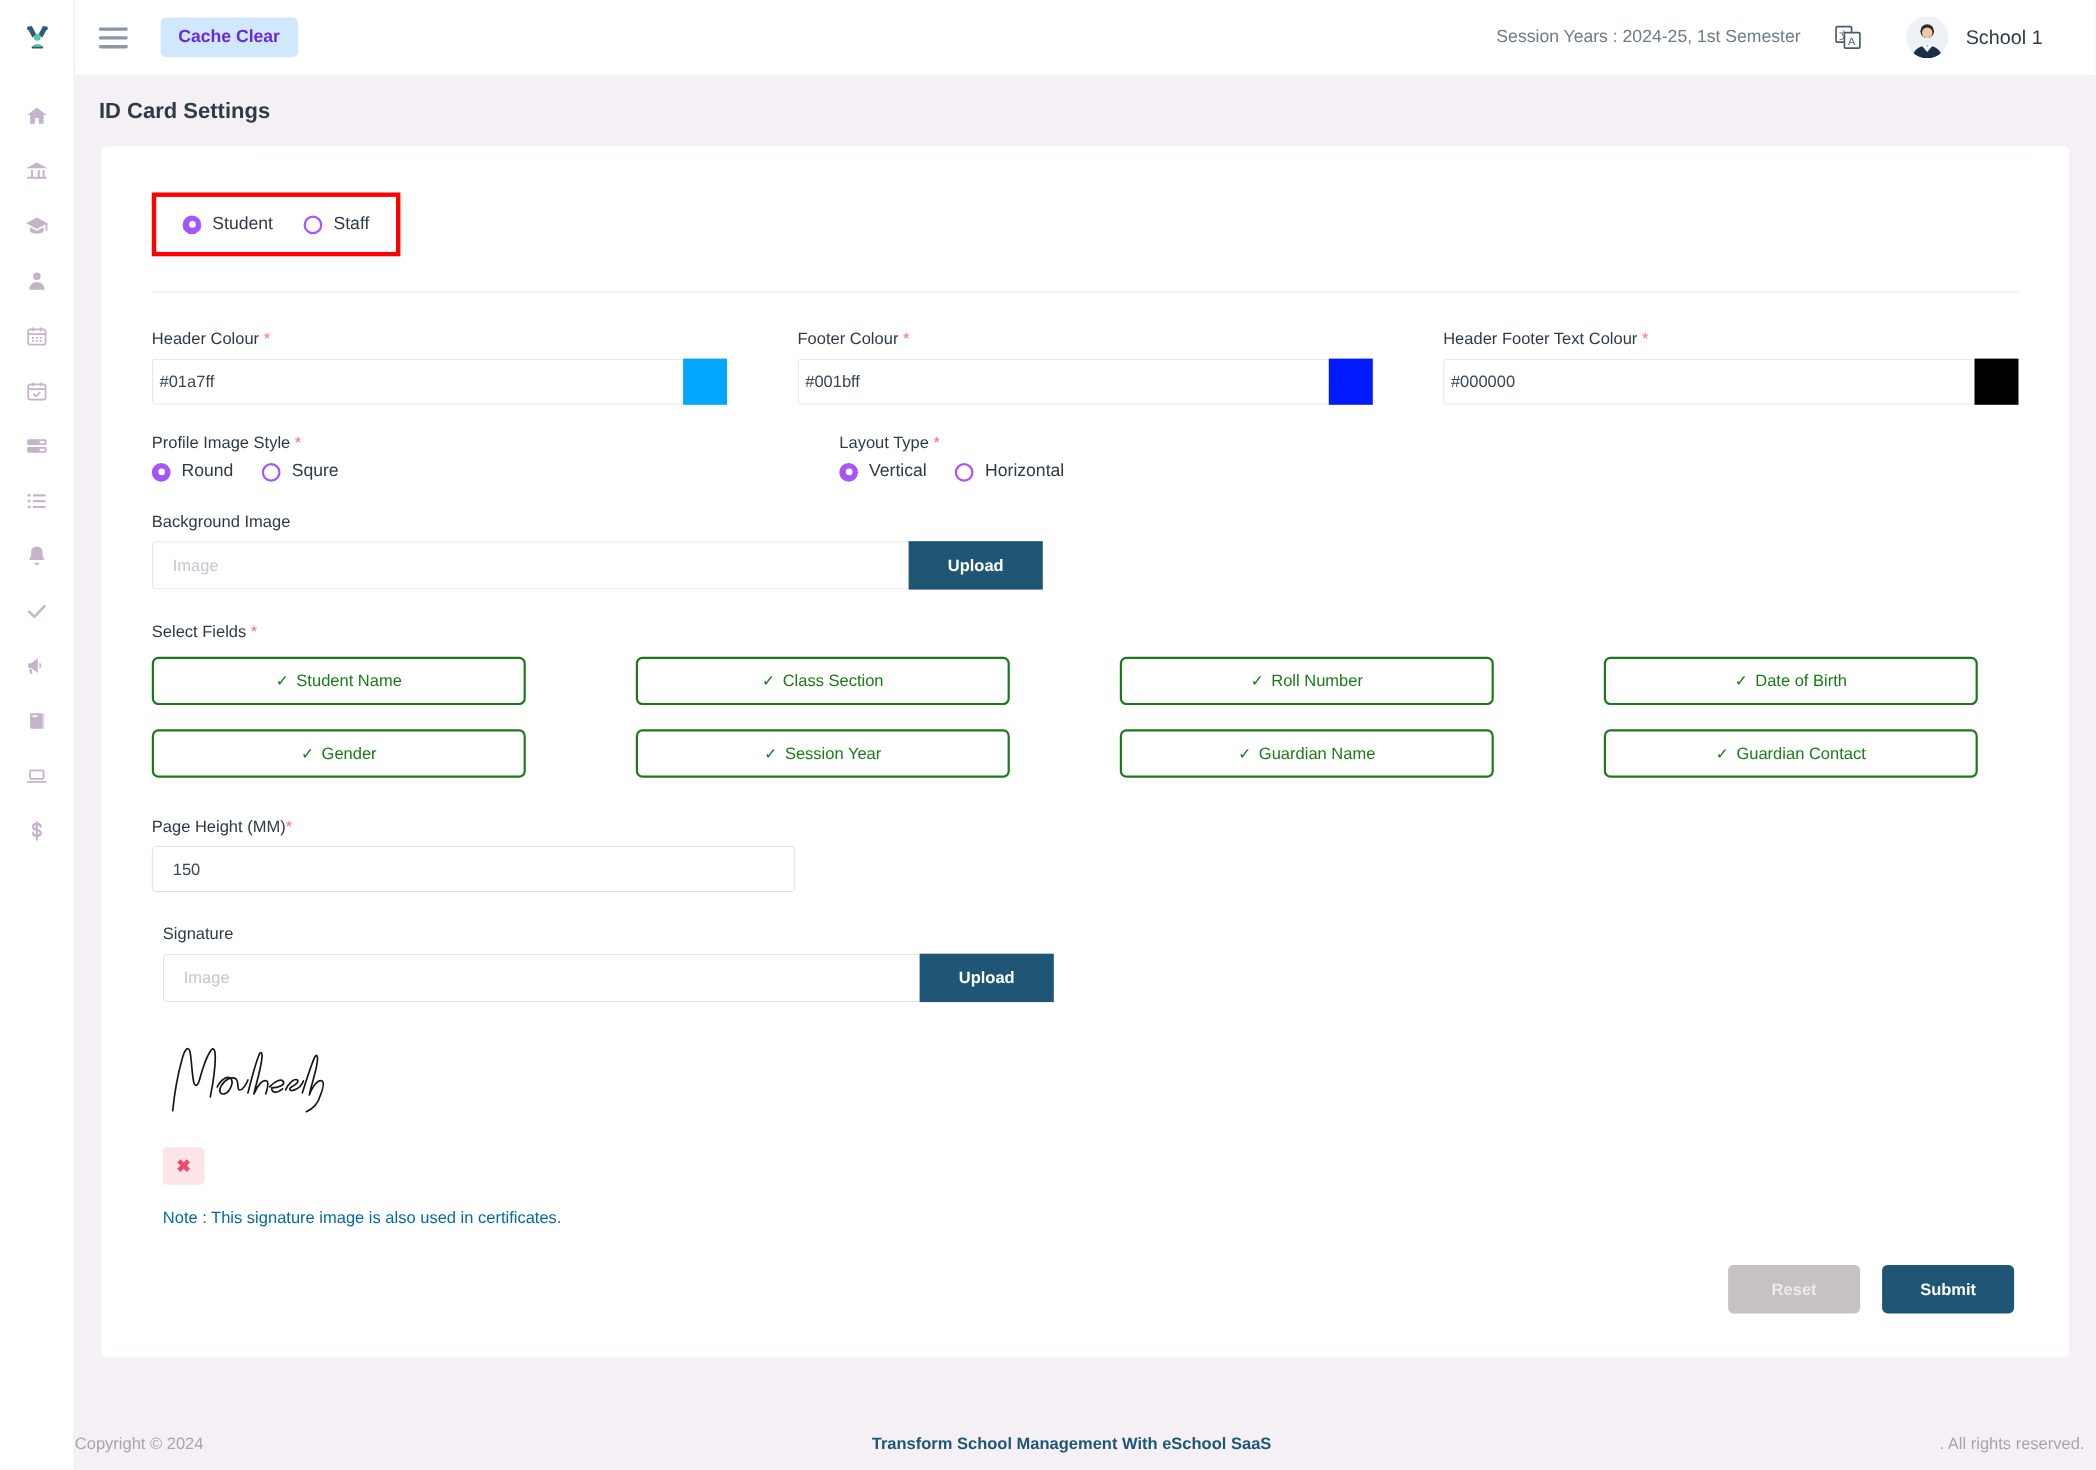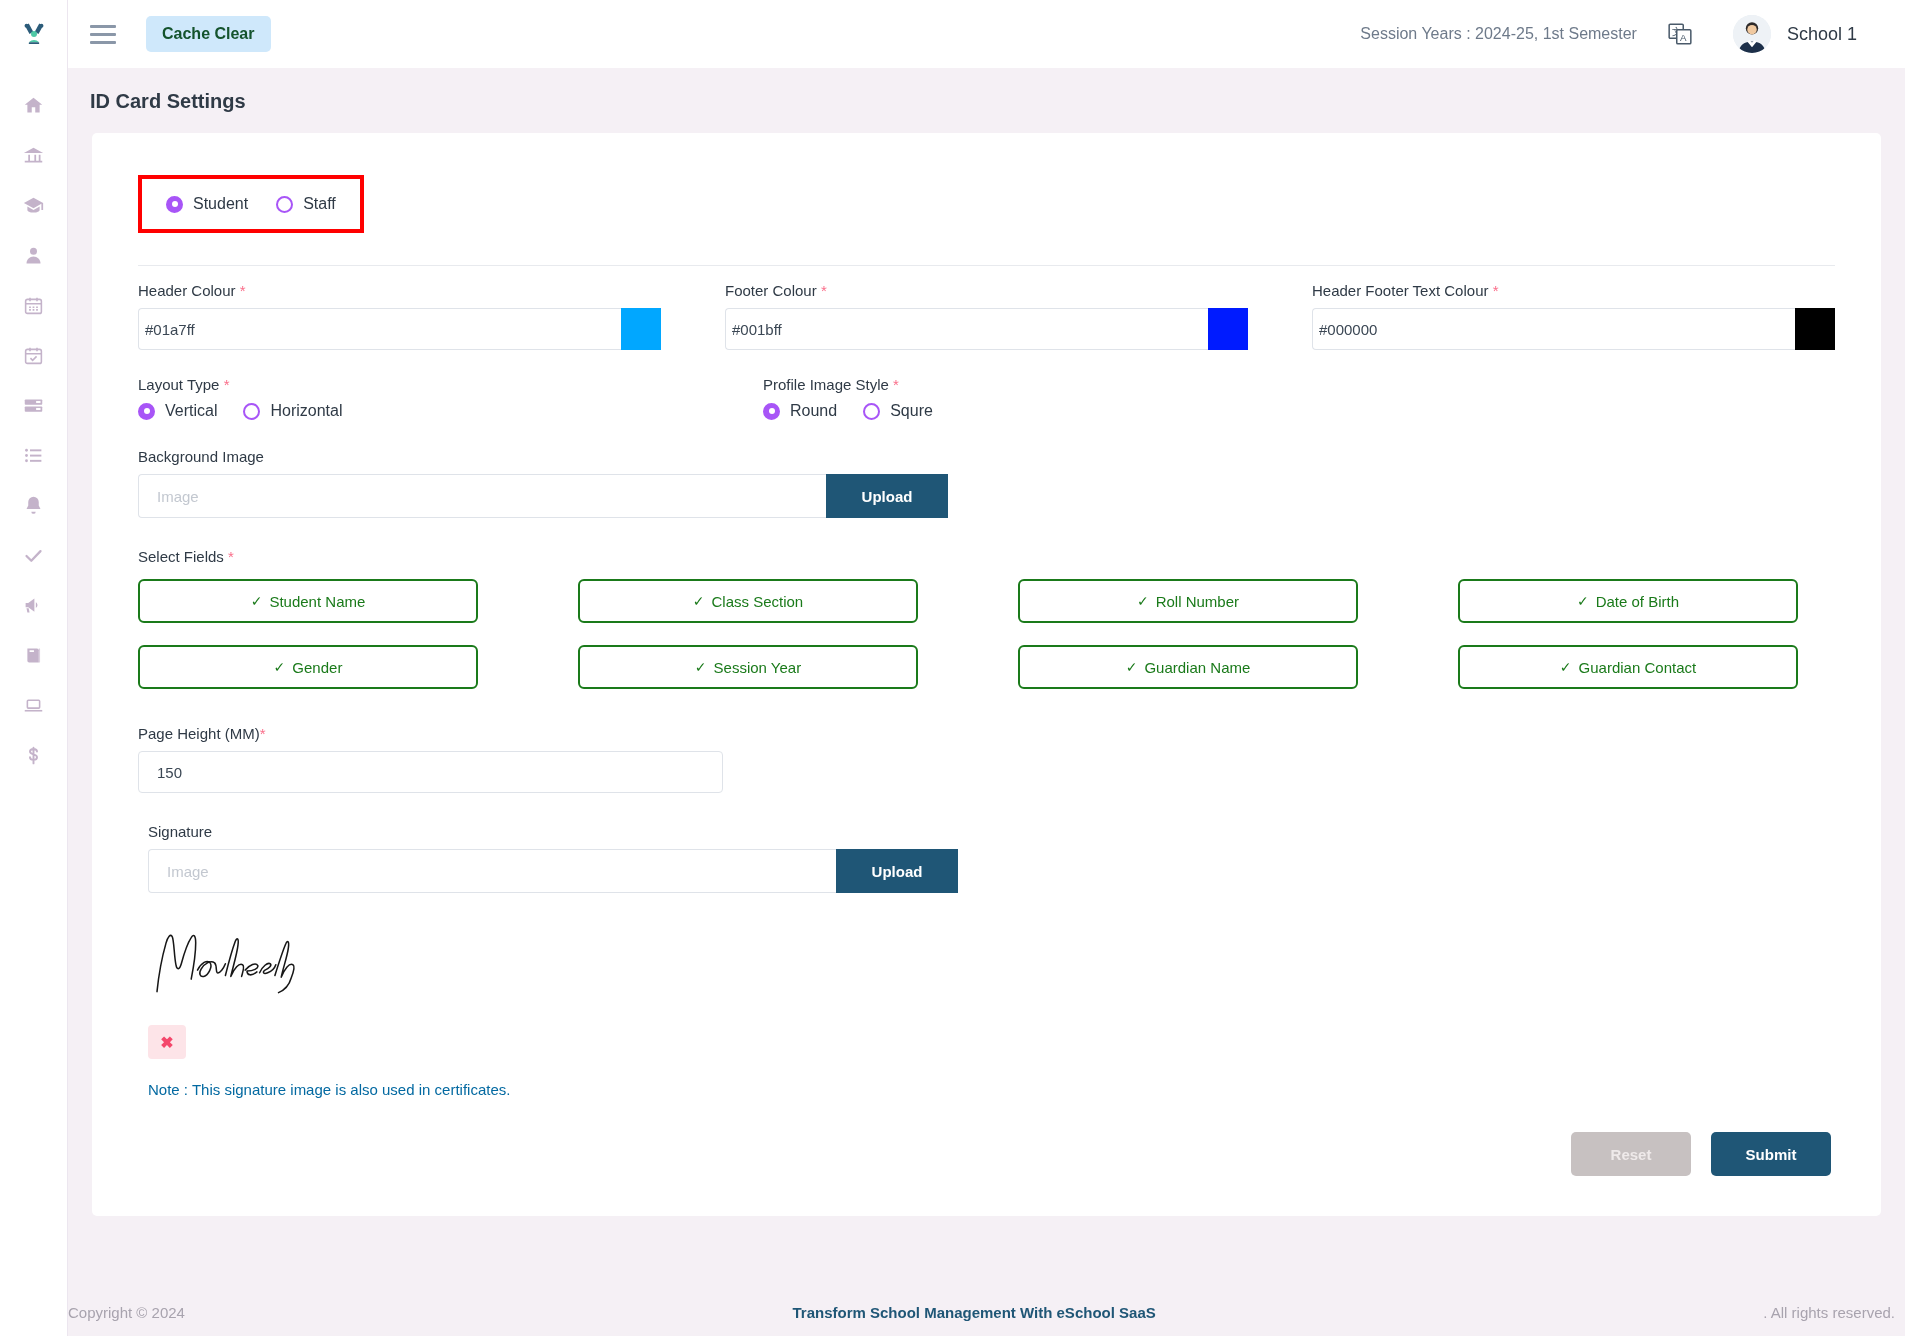--- a/index.html
+++ b/index.html
@@ -46,21 +46,21 @@
     z-index: 4;
   }
   #hamburger {
     margin-left: 22px; width: 30px; height: 30px;
     display: flex; flex-direction: column; justify-content: center; gap: 5px;
     cursor: pointer;
   }
   #hamburger span { display: block; height: 3px; width: 26px; background: #8a97a8; border-radius: 1px; }
   #cache-clear {
     margin-left: 26px;
-    background: #cfe8fb; color: #14532d;
+    background: #cfe8fb; color: #6d28d9;
     font-size: 16px; font-weight: bold;
     padding: 9px 16px; border: none; border-radius: 5px;
     cursor: pointer; font-family: "Liberation Sans", sans-serif;
   }
   #topbar-right {
     margin-left: auto; display: flex; align-items: center; padding-right: 48px;
   }
   #session-years { font-size: 16px; color: #6e7a8a; }
   #lang-icon { margin-left: 30px; width: 26px; height: 26px; display: block; cursor: pointer; }
   #avatar {
@@ -108,21 +108,21 @@
     transform: translate(-50%,-50%);
   }
   .radio-label { font-size: 16px; color: #2f3a46; }
 
   hr.sep { border: none; border-top: 1px solid #e8eaee; margin: 32px 0 0 0; }
   .fld-label {
     font-size: 15px; color: #2f3a46; margin-bottom: 9px; display: block;
   }
   .req { color: #fa6e8a; }
 
-  .colour-row { display: flex; margin-top: 16px; gap: 24px; }
+  .colour-row { display: flex; margin-top: 34px; gap: 24px; }
   .colour-col { width: 585px; margin-right: 0; }
   .colour-col + .colour-col { margin-left: 40px; }
   .colour-input-wrap { display: flex; height: 42px; }
   .colour-input {
     flex: 1; border: 1px solid #dfe3e9; border-right: none;
     border-radius: 4px 0 0 4px;
     padding: 0 6px; font-size: 15px; color: #3b4754;
     font-family: "Liberation Sans", sans-serif; outline: none; background:#fff;
   }
   .colour-swatch { width: 40px; height: 42px; flex: none; cursor: pointer; }
@@ -392,50 +392,50 @@
           <input class="colour-input" value="#000000" style="">
           <span class="colour-swatch" style="background:#000000"></span>
         </div>
       </div>
     </div>
 
     
     <div class="sub-row">
       <div class="sub-col">
         <span class="fld-label">
+          <span>Profile Image Style</span>
+          <span class="req">*</span>
+        </span>
+        <div class="radio-group">
+          <label class="radio-opt">
+            <span class="radio checked"></span>
+            <span class="radio-label">Round</span>
+          </label>
+          <label class="radio-opt">
+            <span class="radio"></span>
+            <span class="radio-label">Squre</span>
+          </label>
+        </div>
+      </div>
+      <div class="sub-col">
+        <span class="fld-label">
           <span>Layout Type</span>
           <span class="req">*</span>
         </span>
         <div class="radio-group">
           <label class="radio-opt">
             <span class="radio checked"></span>
             <span class="radio-label">Vertical</span>
           </label>
           <label class="radio-opt">
             <span class="radio"></span>
             <span class="radio-label">Horizontal</span>
           </label>
         </div>
       </div>
-      <div class="sub-col">
-        <span class="fld-label">
-          <span>Profile Image Style</span>
-          <span class="req">*</span>
-        </span>
-        <div class="radio-group">
-          <label class="radio-opt">
-            <span class="radio checked"></span>
-            <span class="radio-label">Round</span>
-          </label>
-          <label class="radio-opt">
-            <span class="radio"></span>
-            <span class="radio-label">Squre</span>
-          </label>
-        </div>
-      </div>
     </div>
 
     
     <div class="upload-block">
       <span class="fld-label">Background Image</span>
       <div class="upload-wrap">
         <input class="upload-input" placeholder="Image" style="">
         <button class="upload-btn">Upload</button>
       </div>
     </div>

